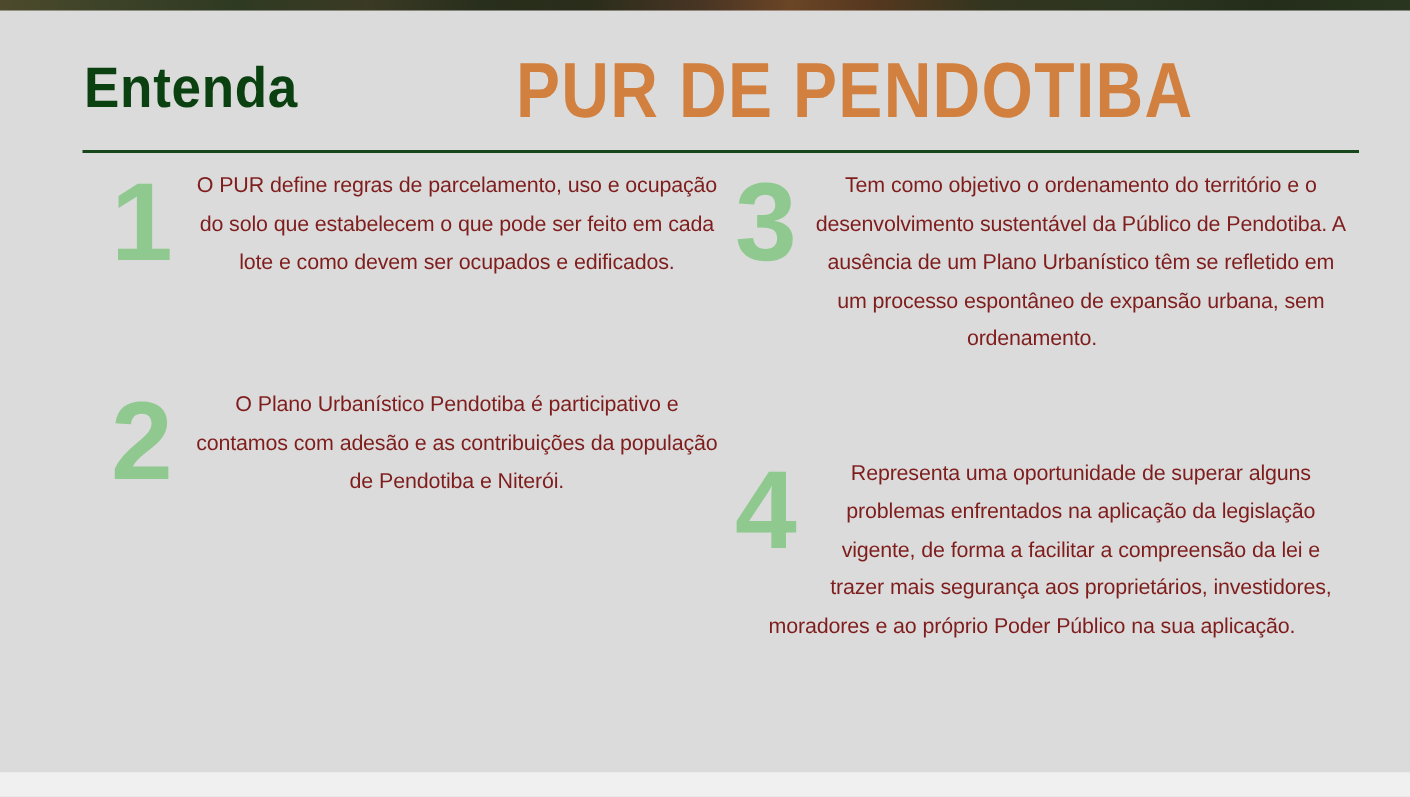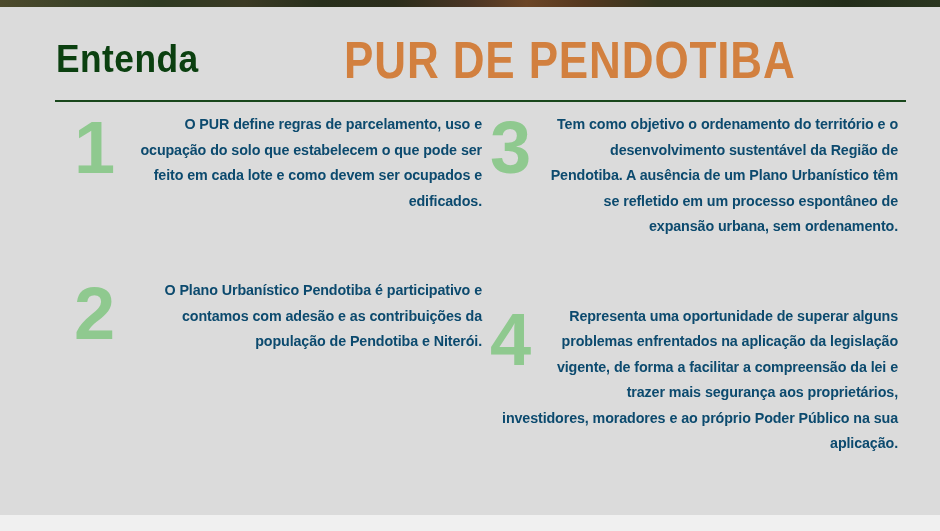--- a/index.html
+++ b/index.html
@@ -119,25 +119,24 @@
     line-height: 84px;
     color: #8fc98f;
     margin: -6px 14px 4px 12px;
     letter-spacing: -2px;
     user-select: none;
   }
   .item .body {
     font-family: "Liberation Sans", sans-serif;
     font-size: 14.3px;
     line-height: 25.5px;
-    color: #0c4a6e;
+    color: #7f1d1d;
     letter-spacing: -0.12px;
-    text-align: right;
+    text-align: center;
     word-spacing: 0.1px;
-    font-weight: bold;
   }
   .item::after {
     content: "";
     display: block;
     clear: both;
   }
 
   
   .left .item-1  { top: 0px; }
   .left .item-2  { top: 64px; }
@@ -183,21 +182,21 @@
         <span class="number">2</span>
         <div class="body">O Plano Urbanístico Pendotiba é participativo e contamos com adesão e as contribuições da população de Pendotiba e Niterói.</div>
       </div>
 
     </div>
 
     <div class="column right">
 
       <div class="item item-3">
         <span class="number">3</span>
-        <div class="body">Tem como objetivo o ordenamento do território e o desenvolvimento sustentável da Região de Pendotiba. A ausência de um Plano Urbanístico têm se refletido em um processo espontâneo de expansão urbana, sem ordenamento.</div>
+        <div class="body">Tem como objetivo o ordenamento do território e o desenvolvimento sustentável da Público de Pendotiba. A ausência de um Plano Urbanístico têm se refletido em um processo espontâneo de expansão urbana, sem ordenamento.</div>
       </div>
 
       <div class="item item-4">
         <span class="number">4</span>
         <div class="body">Representa uma oportunidade de superar alguns problemas enfrentados na aplicação da legislação vigente, de forma a facilitar a compreensão da lei e trazer mais segurança aos proprietários, investidores, moradores e ao próprio Poder Público na sua aplicação.</div>
       </div>
 
     </div>
 
   </div>

